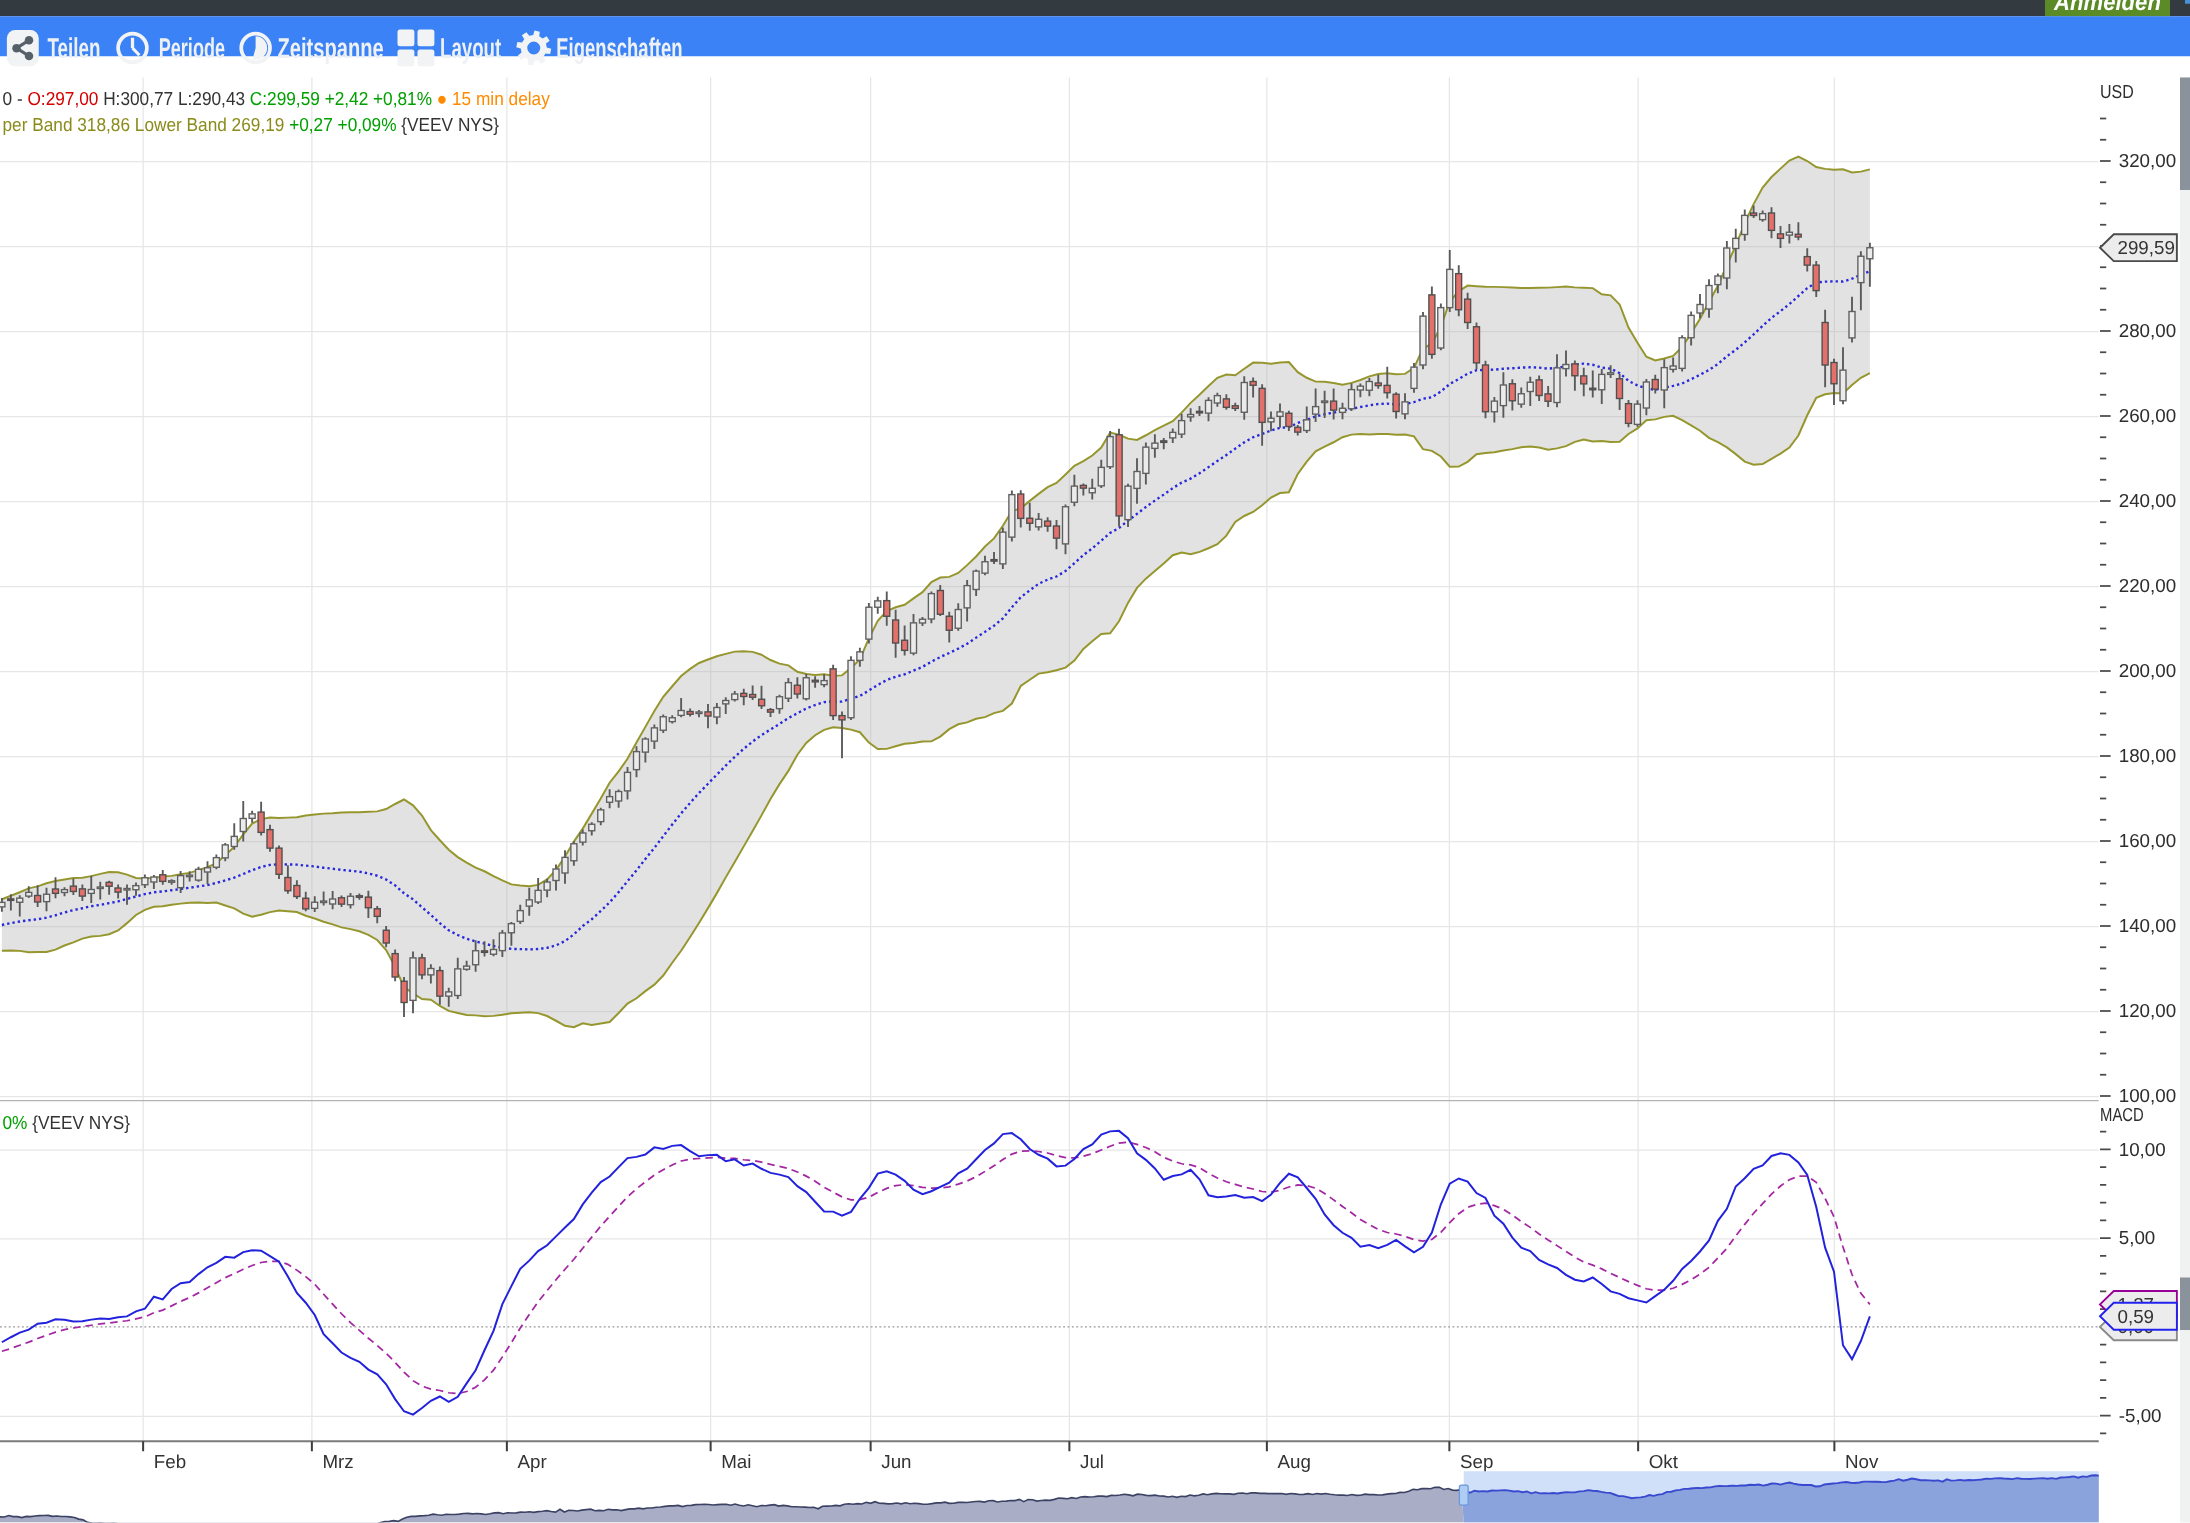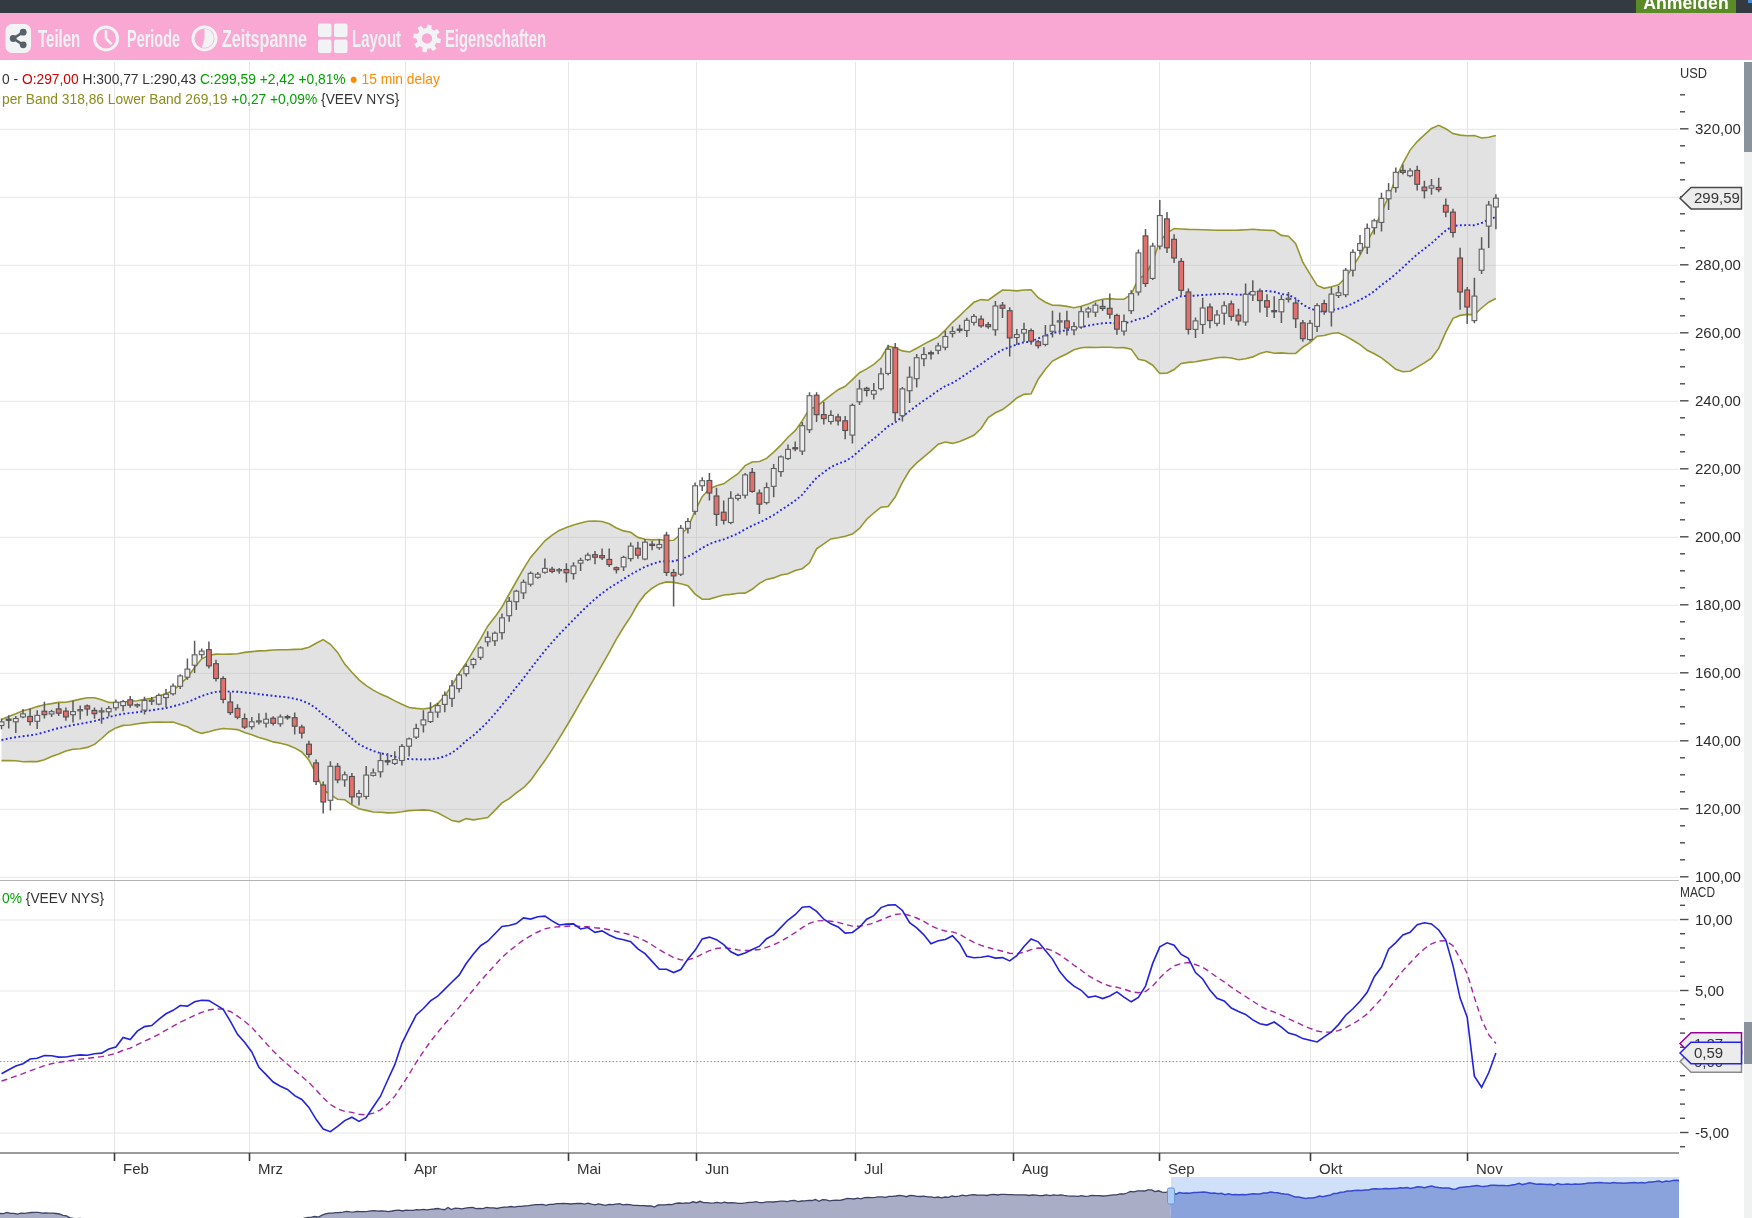--- a/index.html
+++ b/index.html
@@ -1,21 +1,21 @@
 <!DOCTYPE html>
 <html><head><meta charset="utf-8"><style>
 * { margin:0; padding:0; box-sizing:border-box; }
 html,body { width:1752px; height:1218px; overflow:hidden; background:#fff;
   font-family:"Liberation Sans", sans-serif; }
 #strip { position:absolute; left:0; top:0; width:1752px; height:13px; background:#333a40; }
-#anm { position:absolute; left:1636px; top:0px; width:100px; height:13px; background:#5a8b26; overflow:hidden; }
+#anm { position:absolute; left:1636px; top:0px; width:100px; height:13px; background:#5a8b26; overflow:hidden;font-style:italic; }
 #anmt { position:absolute; left:0; top:-12px; width:100px; height:30px; color:#fff; font-weight:bold;
   font-size:19px; text-align:center; line-height:30px; transform:scaleX(0.93); }
 #bluedot { position:absolute; left:1748px; top:0; width:4px; height:3px; background:#4a90d9; }
-#toolbar { position:absolute; left:0; top:13px; width:1752px; height:47px; background:#f9a8d4; }
+#toolbar { position:absolute; left:0; top:13px; width:1752px; height:32px; background:#3b82f6; }
 #chart { position:absolute; left:0; top:0; }
 #vsb { position:absolute; left:1744px; top:62px; width:8px; height:1156px; background:#f0f1f1; }
 .vthumb { position:absolute; left:0; width:8px; background:#8a929c; }
 </style></head>
 <body>
 <svg id="chart" width="1752" height="1218" viewBox="0 0 1752 1218" xmlns="http://www.w3.org/2000/svg">
 <rect x="0" y="0" width="1752" height="1218" fill="#fff"></rect>
 <g stroke="#e6e6e6" stroke-width="1">
       <line x1="114.5" y1="62" x2="114.5" y2="1153"></line>
       <line x1="249.5" y1="62" x2="249.5" y2="1153"></line>

